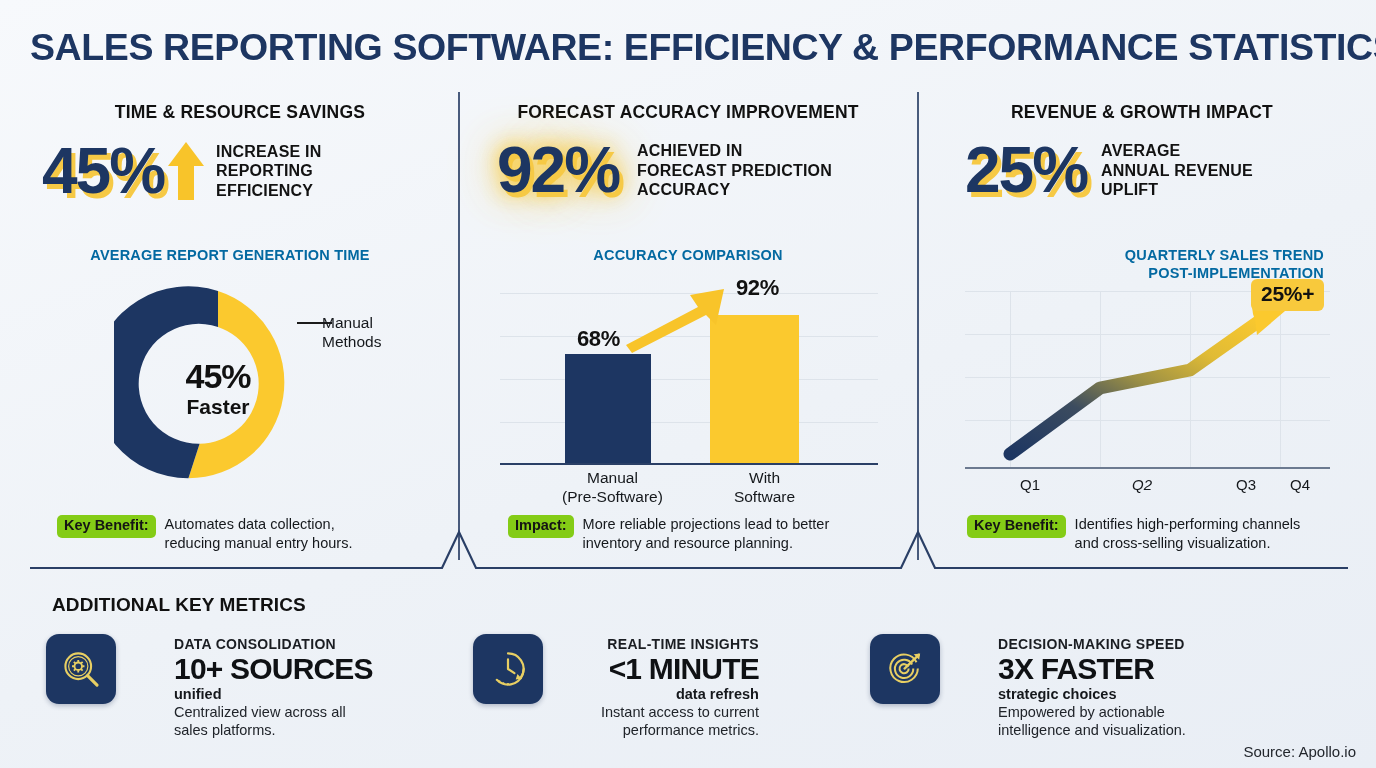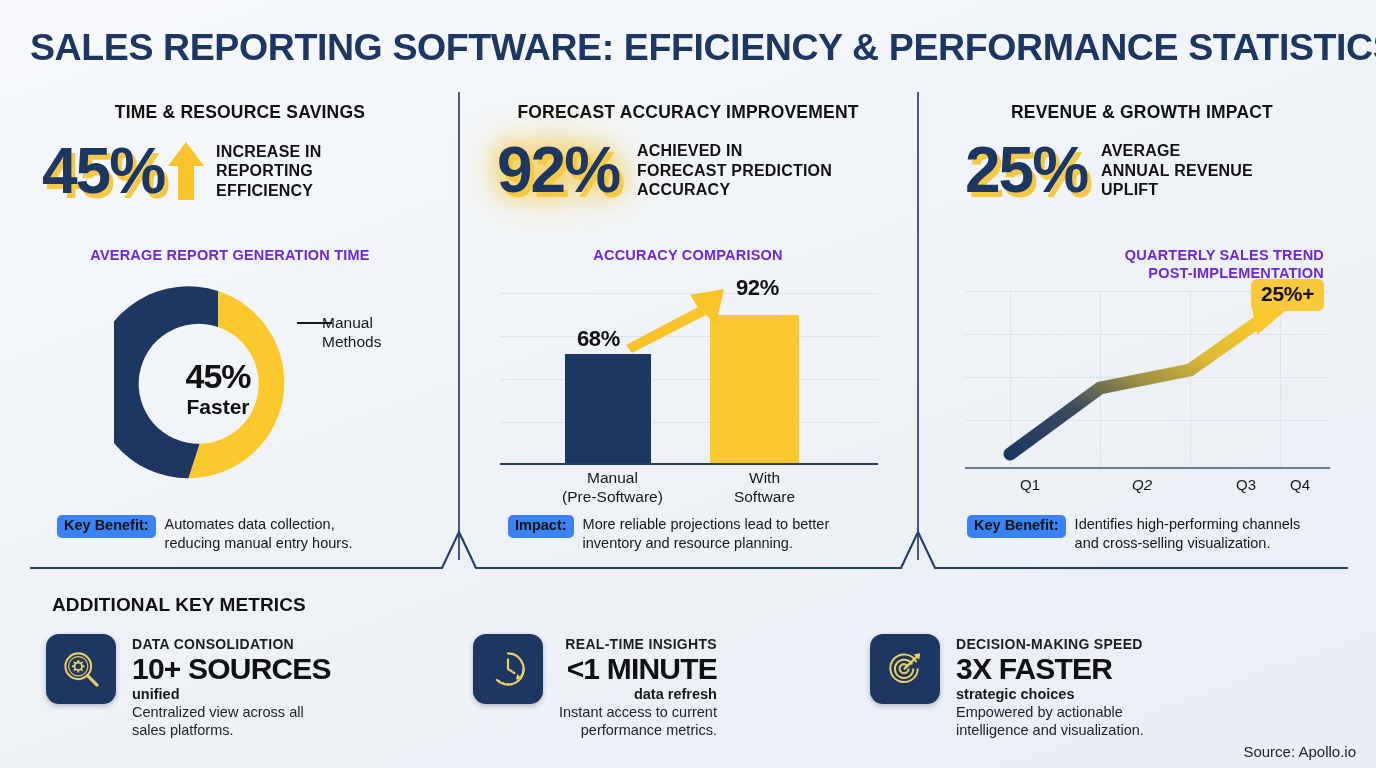--- a/index.html
+++ b/index.html
@@ -41,27 +41,27 @@
                 0 0 34px rgba(250,200,50,.75), 0 0 54px rgba(250,200,50,.45);
   }
   .hero-text {
     font-size:16px; font-weight:bold; color:#121212; line-height:1.22;
     letter-spacing:.2px; margin-left:10px;
   }
   .arrow-up { width:40px; height:62px; margin-left:2px; flex:none; }
 
   .sub-head {
     position:absolute; text-align:center; font-size:14.5px; font-weight:bold;
-    color:#6d28d9; letter-spacing:.2px; line-height:1.25;
+    color:#0369a1; letter-spacing:.2px; line-height:1.25;
   }
 
   
   .badge-row { position:absolute; display:flex; align-items:flex-start; }
   .badge-tag {
-    background:#3b82f6; color:#141414; font-weight:bold; font-size:14.5px;
+    background:#84cc16; color:#141414; font-weight:bold; font-size:14.5px;
     padding:3px 7px 4px; border-radius:5px; white-space:nowrap; flex:none;
     line-height:1.1;
   }
   .badge-text {
     font-size:14.5px; color:#15181c; line-height:1.32; margin-left:9px;
   }
 
   
   .donut-wrap { position:absolute; }
   .legend-line { position:absolute; height:2px; background:#1b1b1b; }
@@ -92,21 +92,21 @@
   .pill {
     position:absolute; background:#f8c93c; border-radius:6px;
     font-size:21px; font-weight:bold; color:#111; padding:3px 10px 5px;
     letter-spacing:-.3px; white-space:nowrap;
   }
 
   
   .sec-title {
     position:absolute; font-size:19px; font-weight:bold; color:#111; letter-spacing:.1px;margin-left:8px;
   }
-  .metric { position:absolute; display:flex; align-items:flex-start; }
+  .metric { position:absolute; display:flex; align-items:flex-start;gap:42px; }
   .metric-icon {
     width:70px; height:70px; border-radius:13px; background:#1d3662;
     flex:none; display:flex; align-items:center; justify-content:center;
     box-shadow:0 2px 5px rgba(20,40,80,.28);
   }
   .metric-body { margin-left:16px; padding-top:2px; }
   .m-kicker { font-size:14px; font-weight:bold; color:#1a1d22; letter-spacing:.3px; }
   .m-big {
     font-size:30px; font-weight:bold; color:#0f1114; line-height:1.05;
     letter-spacing:-.8px; margin-top:1px;

